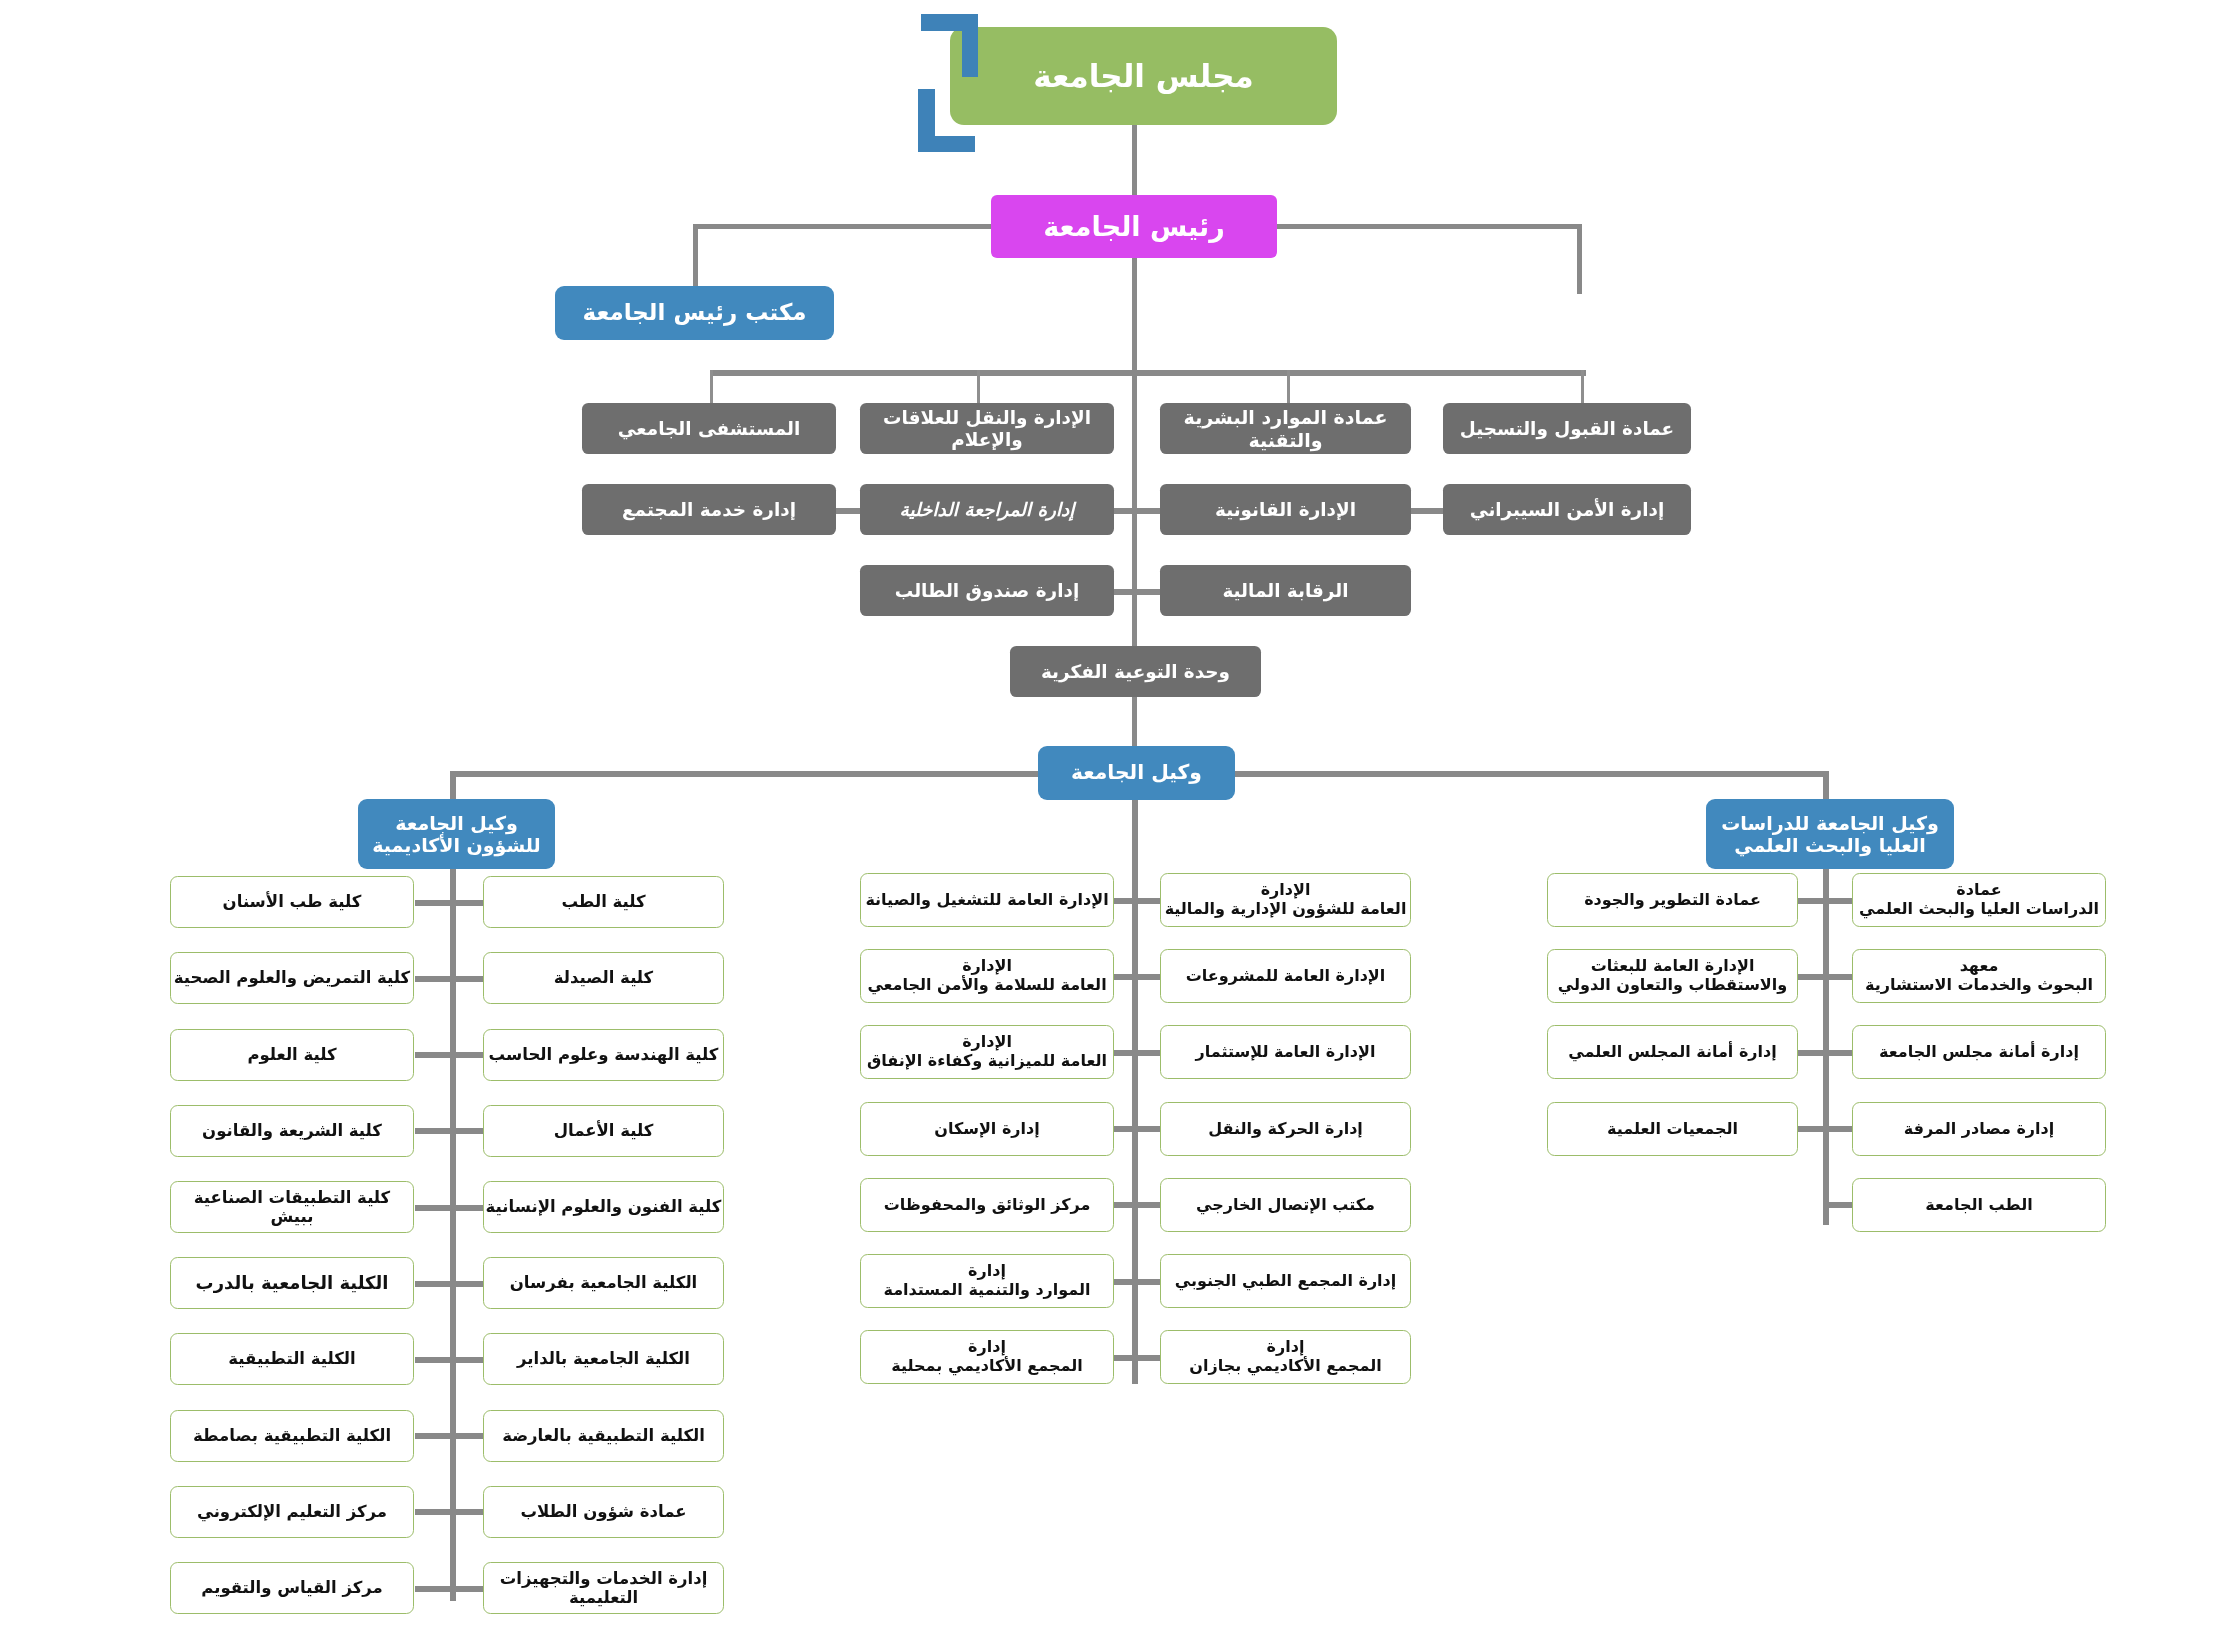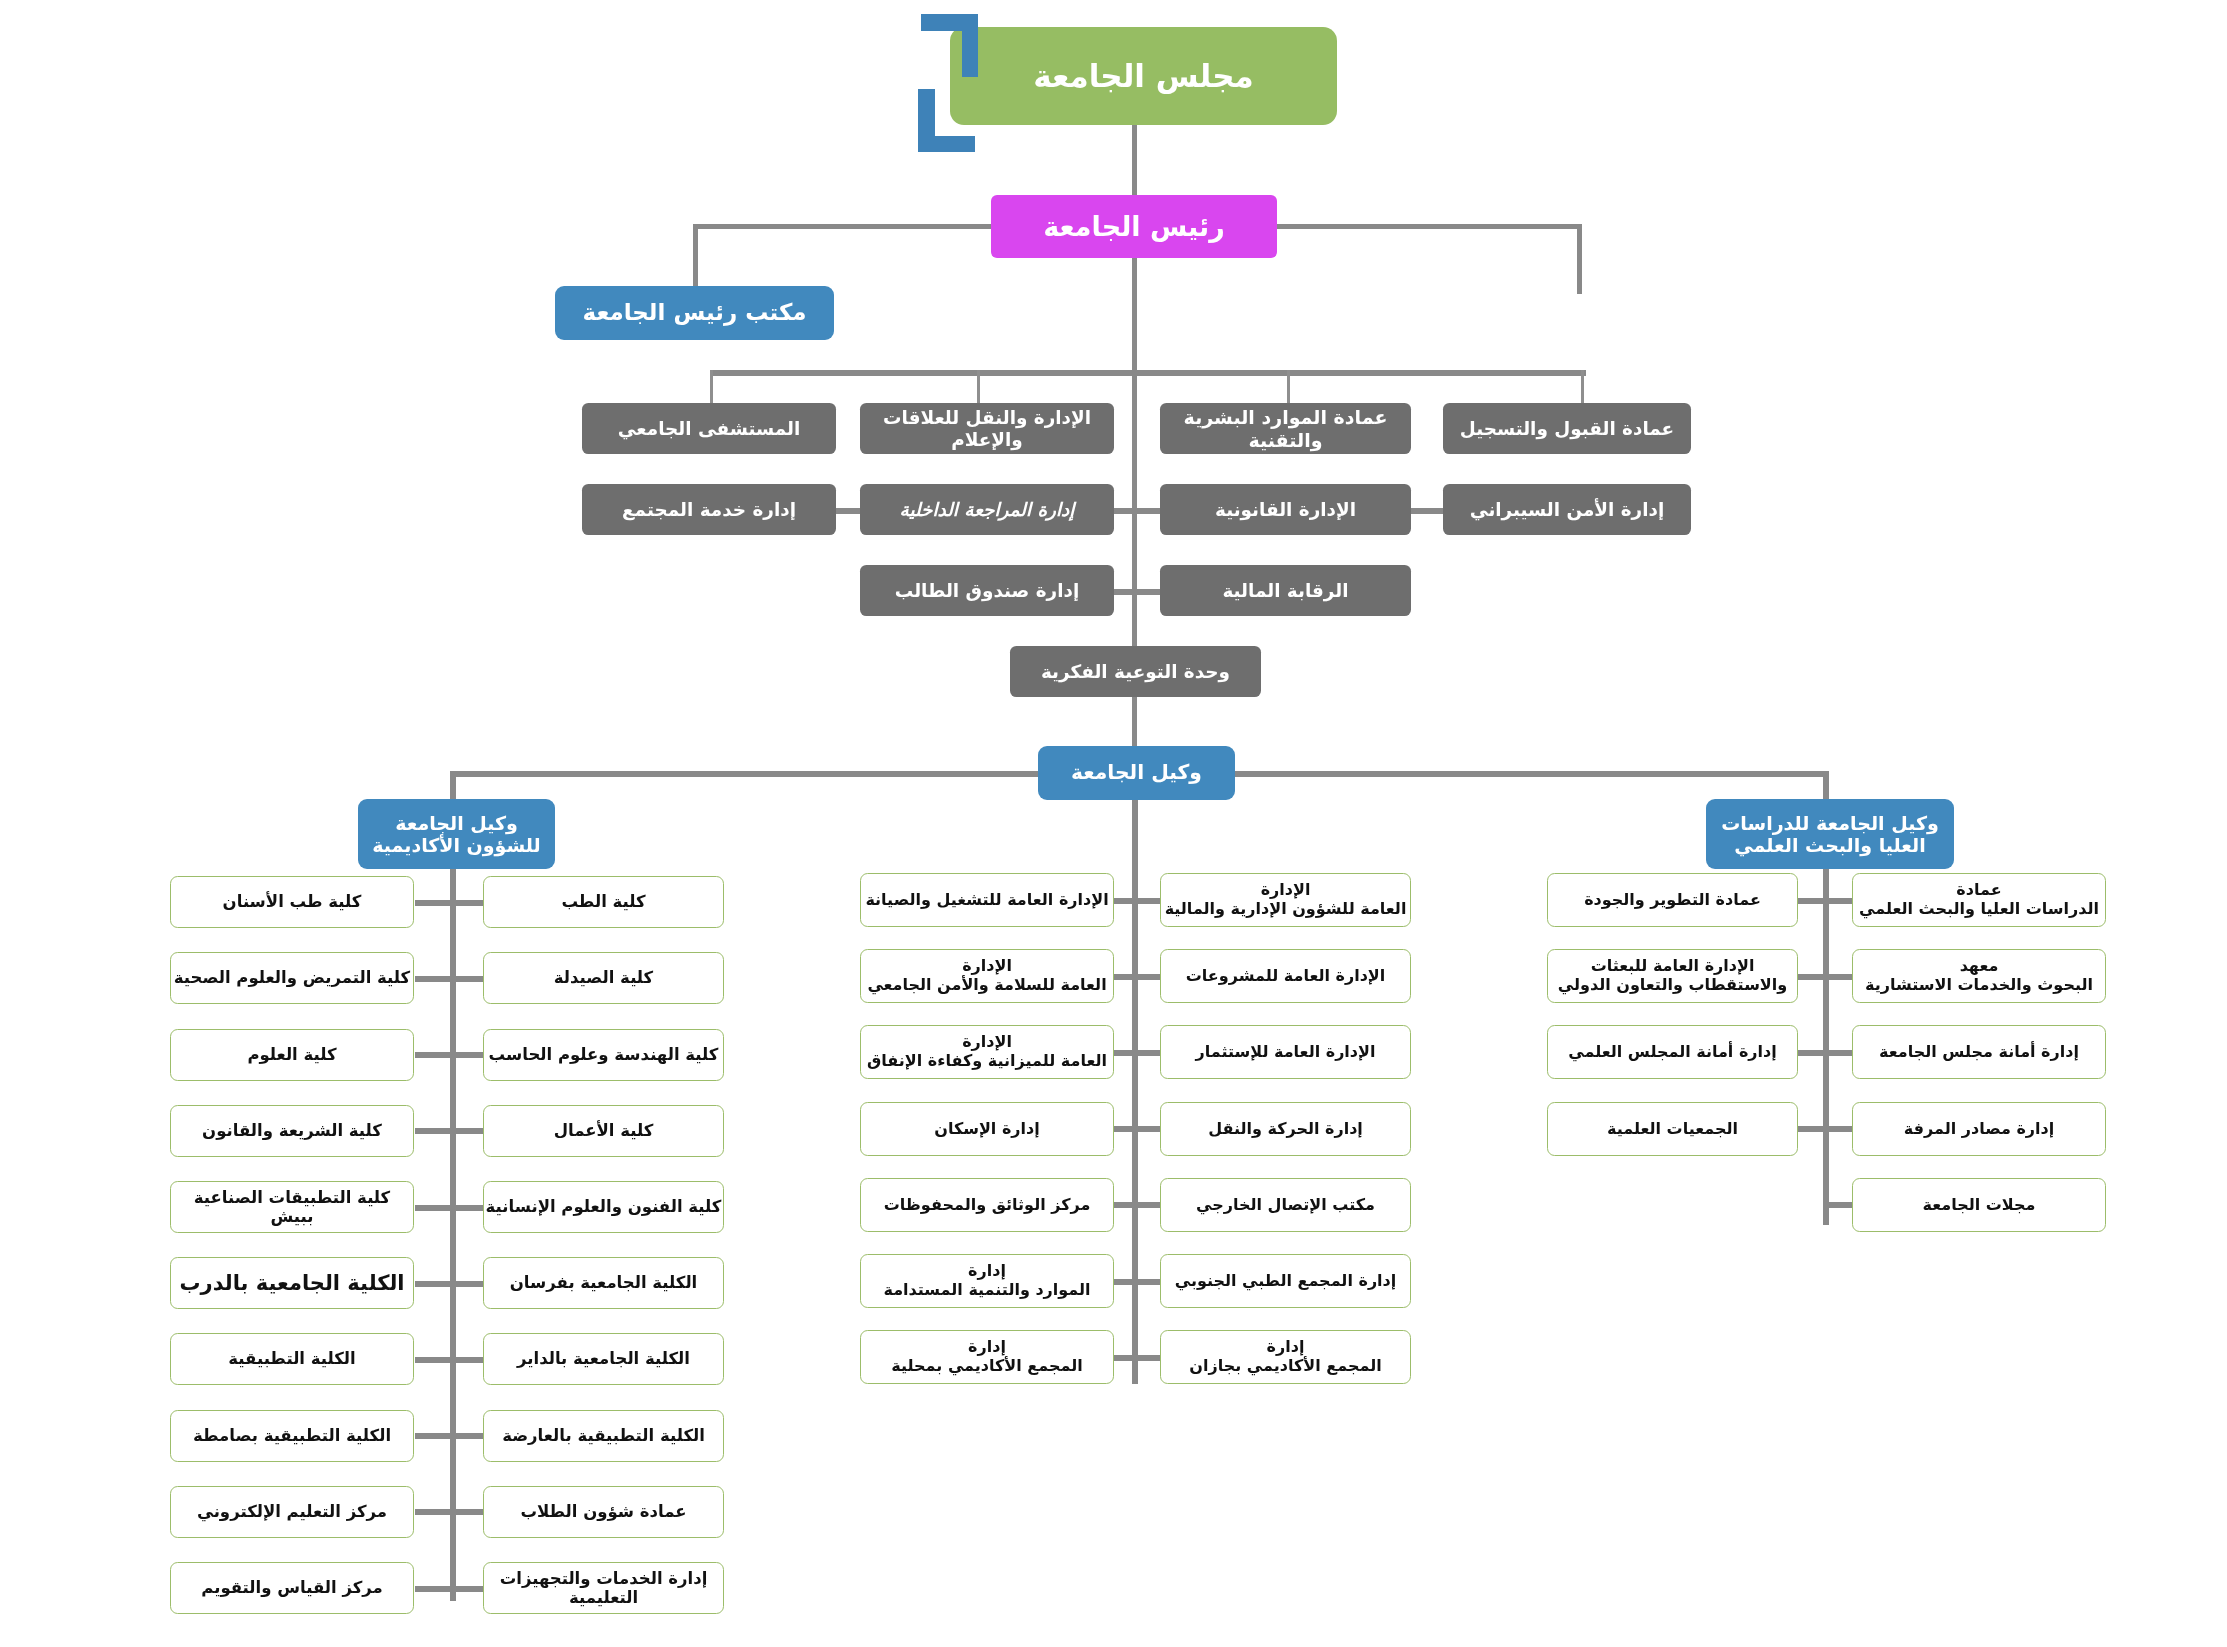--- a/index.html
+++ b/index.html
@@ -220,21 +220,21 @@
     </div>
     <div class="conn" style="left: 392px; top: 1052px; width: 41px; height: 5.7px;"></div>
     <div class="node n-white" style="left: 147px; top: 1105px; width: 244px; height: 52px; font-size: 16.5px; flex-direction: column;">
       <span>كلية الشريعة والقانون</span>
     </div>
     <div class="conn" style="left: 392px; top: 1128px; width: 41px; height: 5.7px;"></div>
     <div class="node n-white" style="left: 147px; top: 1181px; width: 244px; height: 52px; font-size: 16.5px; flex-direction: column;">
       <span>كلية التطبيقات الصناعية ببيش</span>
     </div>
     <div class="conn" style="left: 392px; top: 1205px; width: 41px; height: 5.7px;"></div>
-    <div class="node n-white" style="left: 147px; top: 1257px; width: 244px; height: 52px; font-size: 21px; flex-direction: column;">
+    <div class="node n-white" style="left: 147px; top: 1257px; width: 244px; height: 52px; font-size: 18px; flex-direction: column;">
       <span>الكلية الجامعية بالدرب</span>
     </div>
     <div class="conn" style="left: 392px; top: 1281px; width: 41px; height: 5.7px;"></div>
     <div class="node n-white" style="left: 147px; top: 1333px; width: 244px; height: 52px; font-size: 16.5px; flex-direction: column;">
       <span>الكلية التطبيقية</span>
     </div>
     <div class="conn" style="left: 392px; top: 1357px; width: 41px; height: 5.7px;"></div>
     <div class="node n-white" style="left: 147px; top: 1410px; width: 244px; height: 52px; font-size: 16.5px; flex-direction: column;">
       <span>الكلية التطبيقية بصامطة</span>
     </div>
@@ -321,21 +321,21 @@
     <div class="conn" style="left: 1800px; top: 974px; width: 29px; height: 5.7px;"></div>
     <div class="node n-white" style="left: 1829px; top: 1025px; width: 254px; height: 54px; font-size: 16px; flex-direction: column;">
       <span>إدارة أمانة مجلس الجامعة</span>
     </div>
     <div class="conn" style="left: 1800px; top: 1050px; width: 29px; height: 5.7px;"></div>
     <div class="node n-white" style="left: 1829px; top: 1102px; width: 254px; height: 54px; font-size: 16px; flex-direction: column;">
       <span>إدارة مصادر المرفة</span>
     </div>
     <div class="conn" style="left: 1800px; top: 1126px; width: 29px; height: 5.7px;"></div>
     <div class="node n-white" style="left: 1829px; top: 1178px; width: 254px; height: 54px; font-size: 16px; flex-direction: column;">
-      <span>مجلات الجامعة</span>
+      <span>الطب الجامعة</span>
     </div>
     <div class="conn" style="left: 1800px; top: 1202px; width: 29px; height: 5.7px;"></div>
     <div class="node n-white" style="left: 1524px; top: 873px; width: 251px; height: 54px; font-size: 16px; flex-direction: column;">
       <span>عمادة التطوير والجودة</span>
     </div>
     <div class="conn" style="left: 1775px; top: 898px; width: 31px; height: 5.7px;"></div>
     <div class="node n-white" style="left: 1524px; top: 949px; width: 251px; height: 54px; font-size: 16px; flex-direction: column;">
       <span>الإدارة العامة للبعثات</span>
       <span>والاستقطاب والتعاون الدولي</span>
     </div>

